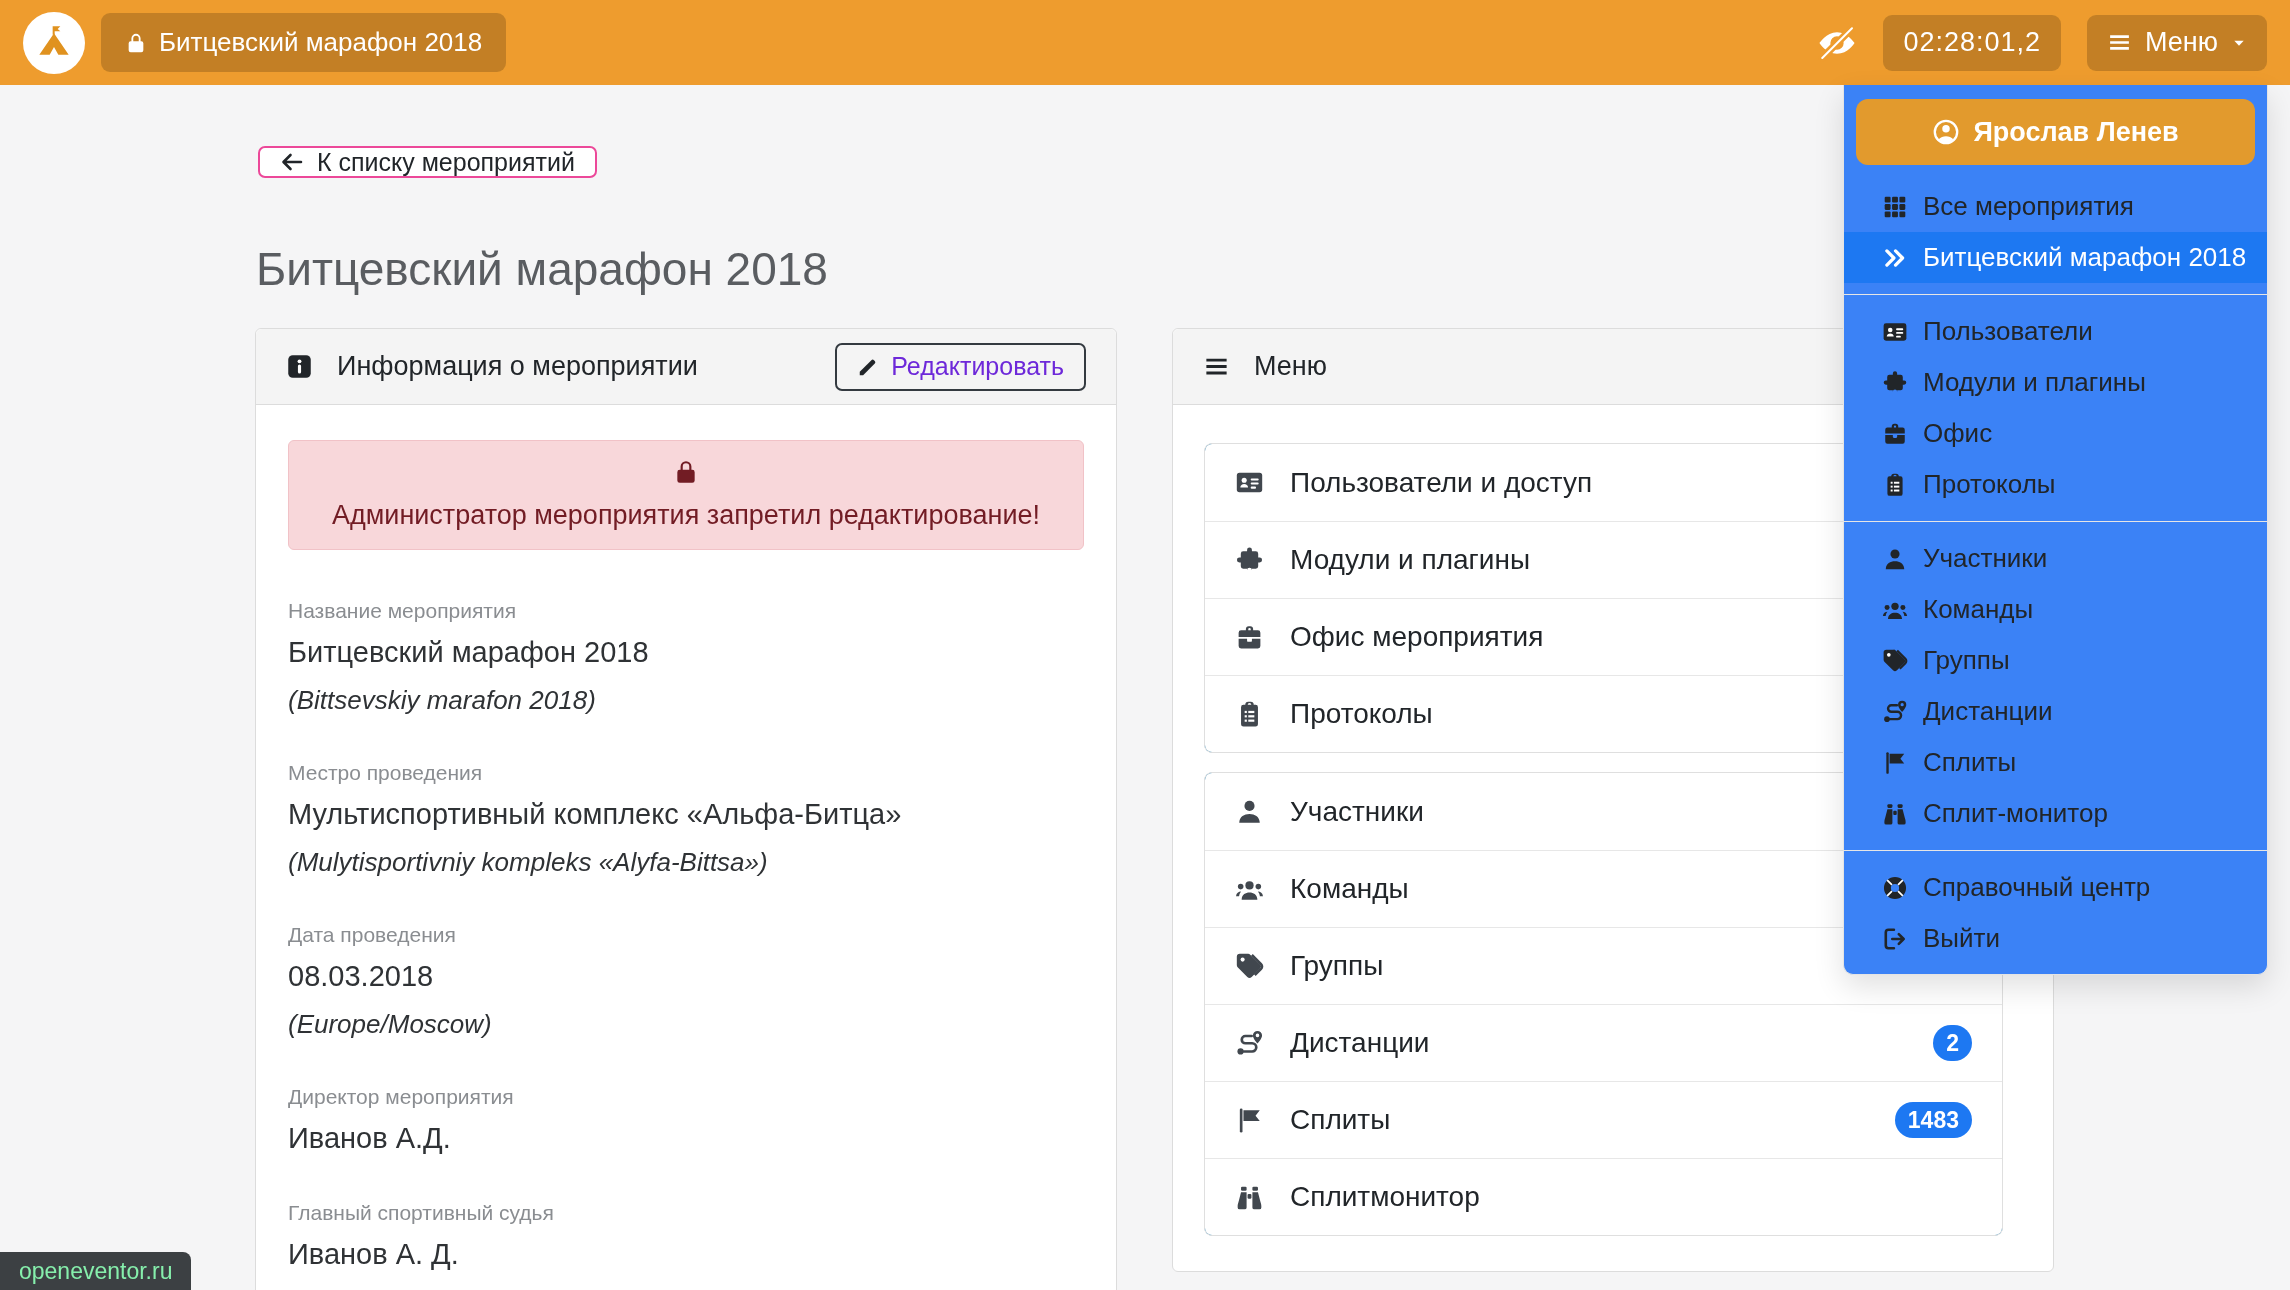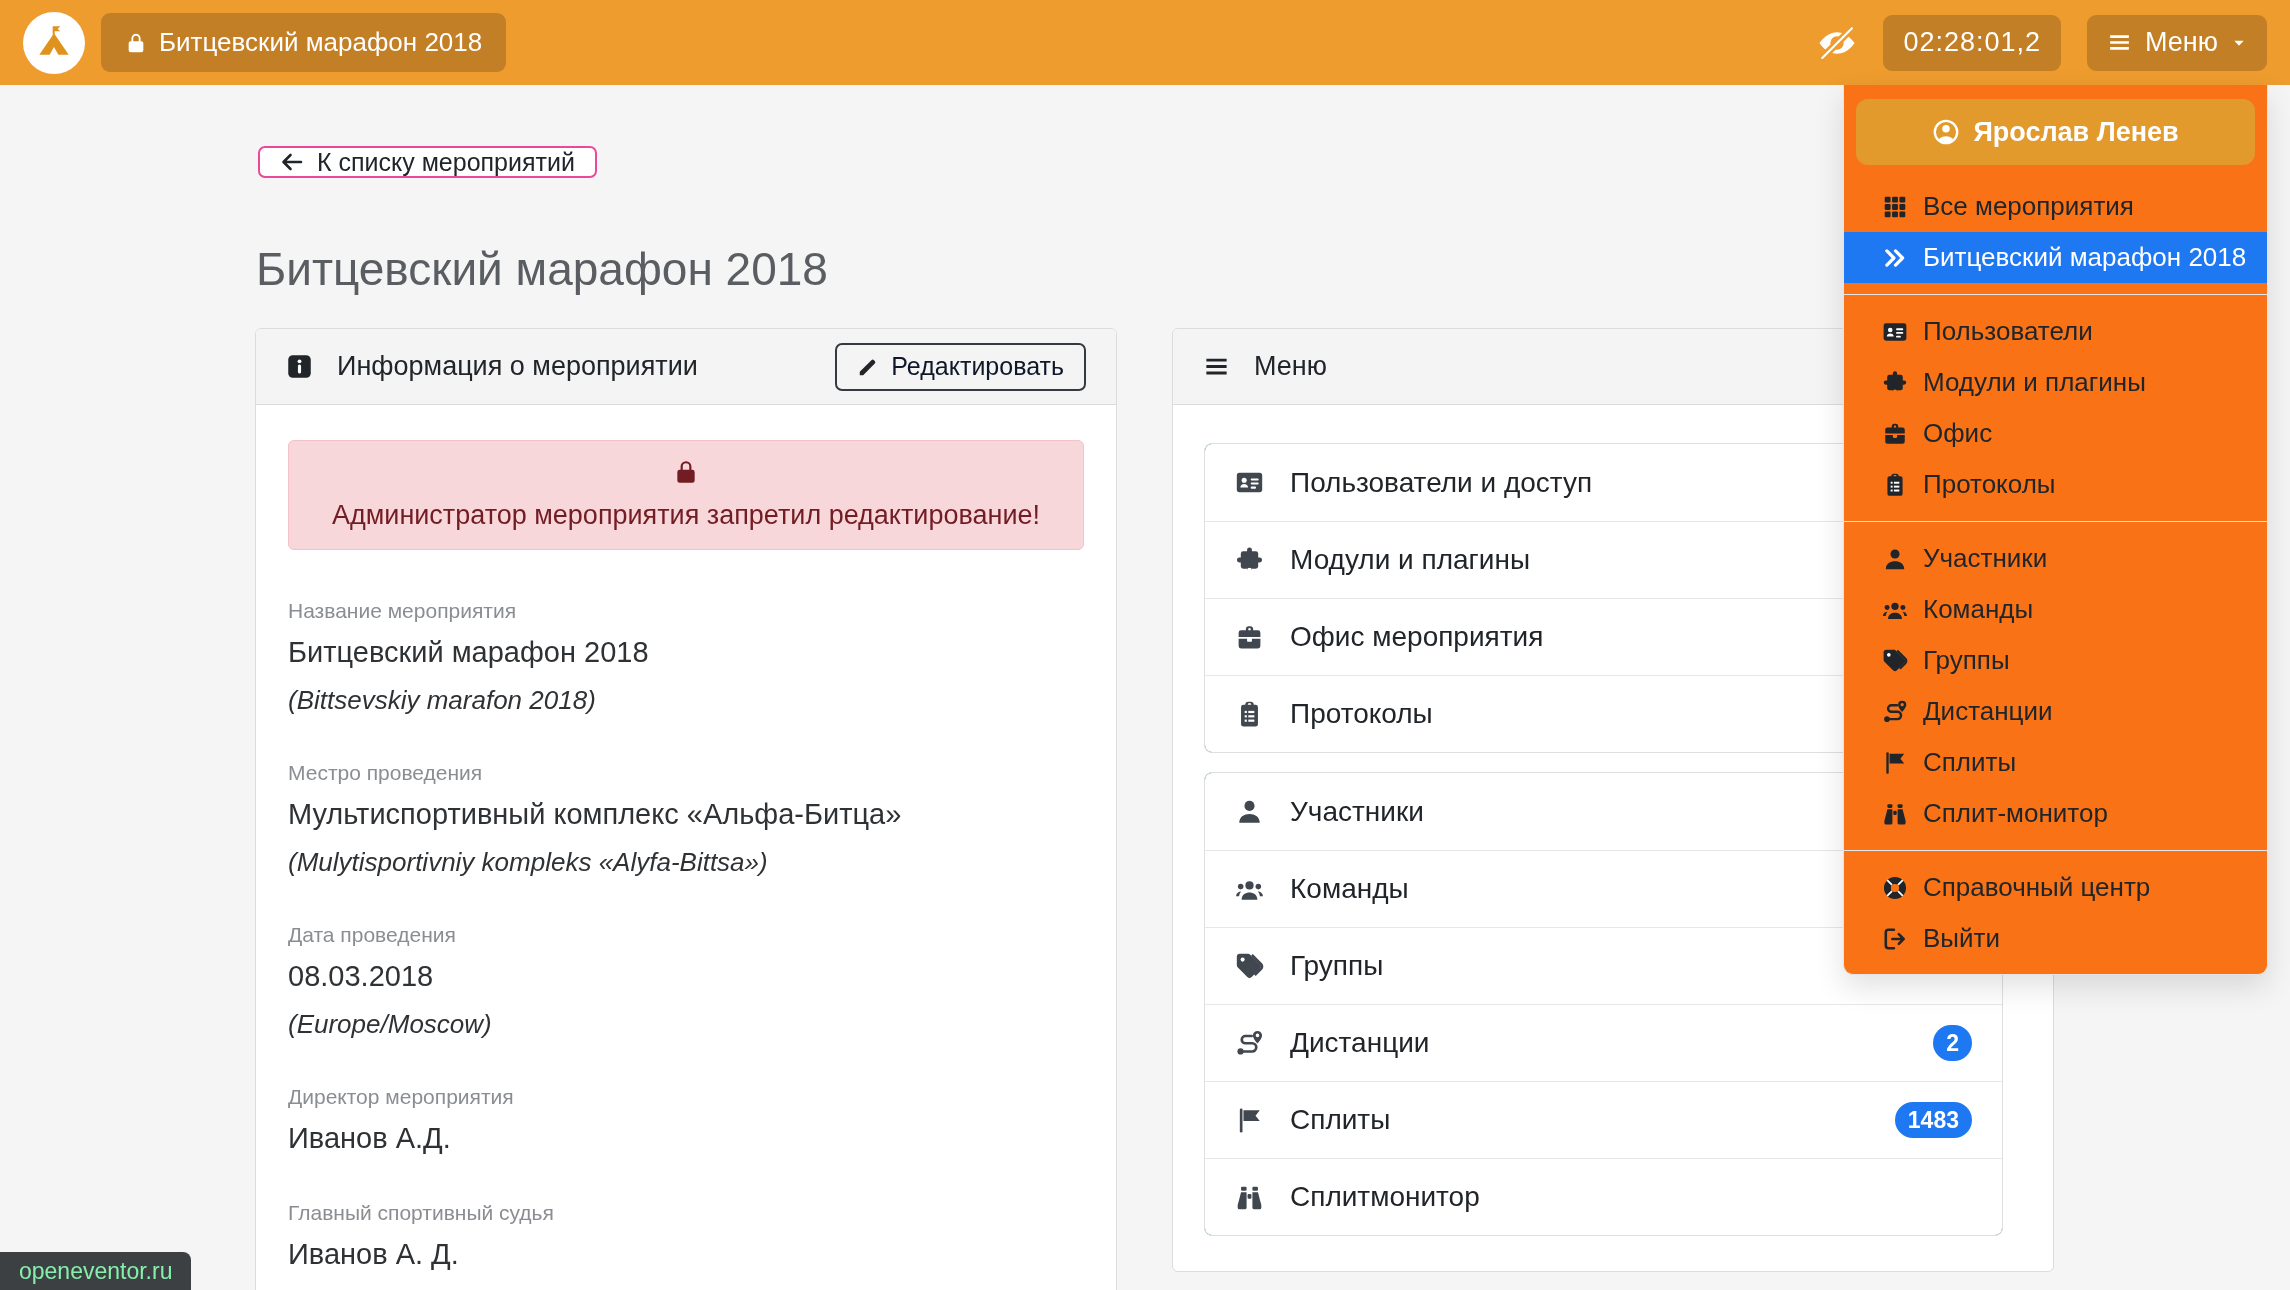--- a/index.html
+++ b/index.html
@@ -38,21 +38,21 @@
   .menu-btn {
     background:rgba(0,0,0,0.18); color:#fff; height:56px; padding:0 20px; border-radius:9px;
     display:flex; align-items:center; gap:13px; font-size:27px; cursor:pointer;
   }
   .menu-btn .bars { width:25px; height:25px; }
   .menu-btn .caret { width:16px; height:16px; }
 
   
   .dropdown {
     position:absolute; left:1843px; top:85px; width:425px; height:890px;
-    background:#f97316; border:1px solid #e4e4e4; border-top:none;
+    background:#3b82f6; border:1px solid #e4e4e4; border-top:none;
     border-radius:0 0 10px 10px; box-shadow:0 12px 30px rgba(0,0,0,.12);
     z-index:100; padding:12px 0 14px;
   }
   .user-btn {
     margin:2px 12px 16px; height:66px; background:#e29a2d; border:none; border-radius:12px;
     color:#fff; font-weight:bold; font-size:27px; width:calc(100% - 24px);
     display:flex; align-items:center; justify-content:center; gap:13px; cursor:pointer;
     font-family:inherit;
   }
   .user-btn .icon { width:28px; height:28px; }
@@ -84,21 +84,21 @@
     height:76px; background:#f4f4f4; border-bottom:1px solid #dcdcdc;
     border-radius:6px 6px 0 0; display:flex; align-items:center; gap:24px;
     padding:0 30px; font-size:27px; color:#212529;
   }
   .card-header .icon { width:27px; height:27px; color:#212529; }
 
   .info-card { left:255px; top:328px; width:862px; height:1030px; }
   .edit-btn {
     margin-left:auto; height:48px; display:inline-flex; align-items:center; gap:12px;
     padding:0 20px; background:transparent; border:2px solid #343a40; border-radius:7px;
-    font-size:25px; color:#0f172a; cursor:pointer; font-family:inherit;
+    font-size:25px; color:#6d28d9; cursor:pointer; font-family:inherit;
   }
   .edit-btn .icon { width:22px; height:22px; }
   .info-body { padding:35px 32px; }
   .alert {
     background:#f8d7da; border:1px solid #f1c2c7; color:#721c24; border-radius:6px;
     min-height:79px; display:flex; align-items:center; gap:15px; padding:18px 28px;
     font-size:27px; margin-bottom:48px;flex-direction:column;
   }
   .alert .icon { width:26px; height:26px; }
   .field { margin-bottom:44px; }

